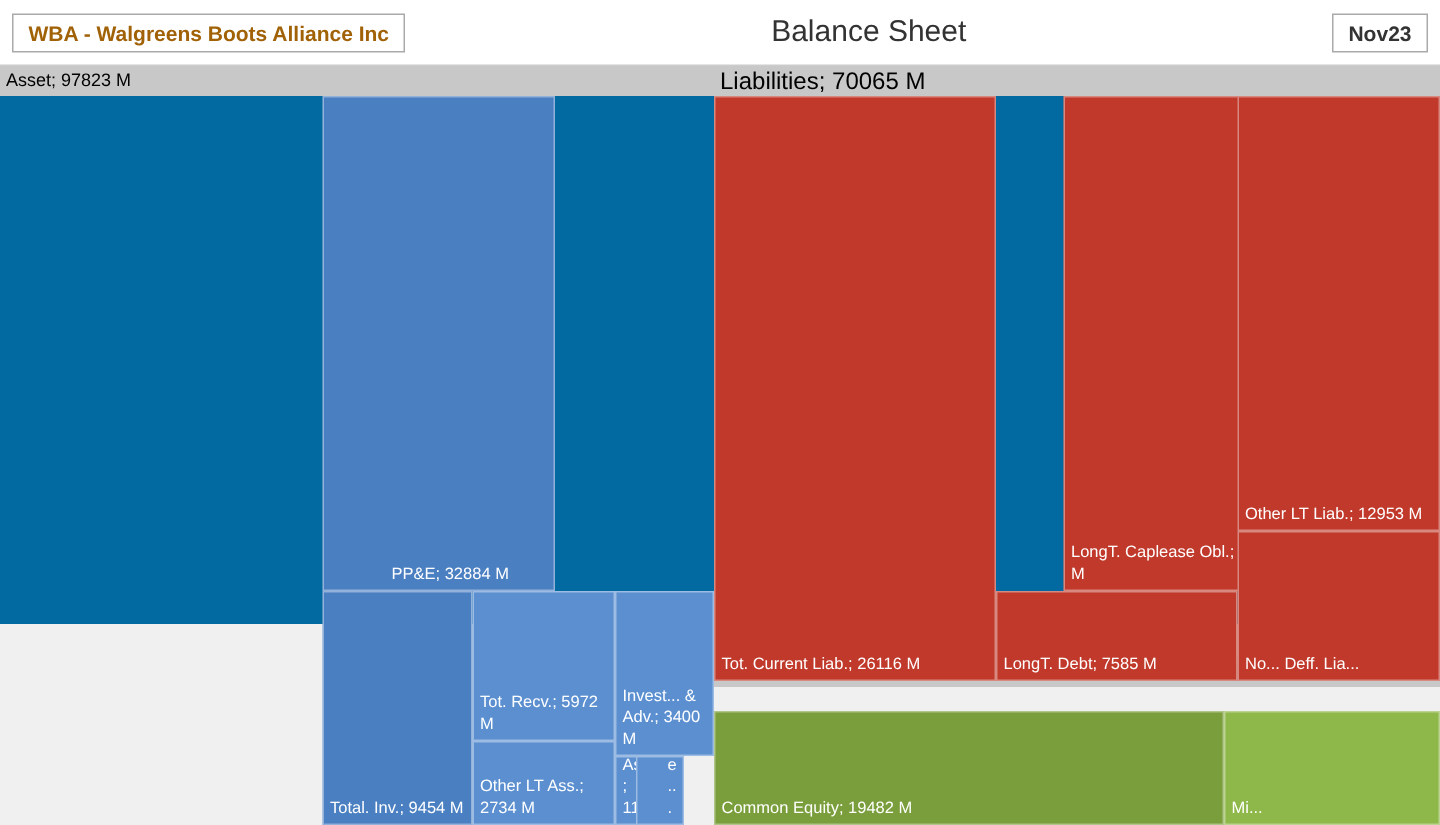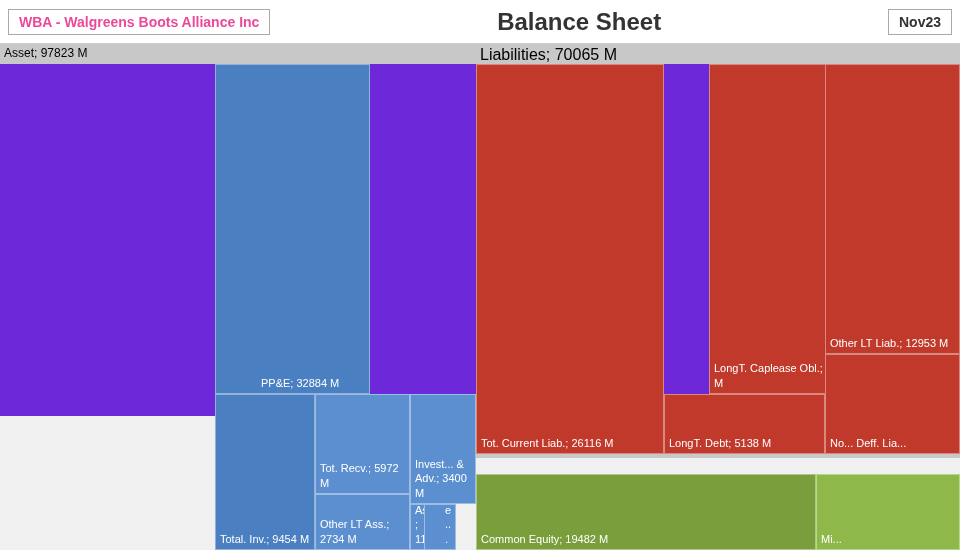--- a/index.html
+++ b/index.html
@@ -11,44 +11,44 @@
       height: 44px;
       background: #fff;
       border-bottom: 1px solid #ccc;
     }
     #company-box {
       border: 1px solid #aaa;
       padding: 4px 10px;
       margin-left: 8px;
       font-size: 14px;
       font-weight: bold;
-      color: #ec4899;
+      color: #a16207;
       white-space: nowrap;
     }
     #title-box {
       flex: 1;
       text-align: center;
-      font-size: 24px;
-      font-weight: bold;
+      font-size: 20px;
+      font-weight: normal;
       color: #333;
     }
     #date-box {
       border: 1px solid #aaa;
       padding: 4px 10px;
       margin-right: 8px;
       font-size: 14px;
       font-weight: bold;
       color: #333;
     }
 
     #chart-area {
       position: relative;
       width: 960px;
       height: 372px;
-      background: #6d28d9;
+      background: #0369a1;
     }
 
     .asset-label {
       position: absolute;
       top: 0;
       left: 0;
       width: 476px;
       height: 20px;
       background: #c8c8c8;
       font-size: 12px;
@@ -146,21 +146,21 @@
     <div class="block" style="left: 476px; top: 20px; width: 188px; height: 390px; background: rgb(192, 57, 43); border: 1px solid rgba(255, 255, 255, 0.4);">
       <span class="block-label">Tot. Current Liab.; 26116 M</span>
     </div>
     <div class="block" style="left: 692px; top: 20px; width: 161px; height: 330px; background: rgb(192, 57, 43); border: 1px solid rgba(255, 255, 255, 0.4); margin-left: 17px;">
       <span class="block-label">LongT. Caplease Obl.; 22132 M</span>
     </div>
     <div class="block" style="left: 825px; top: 20px; width: 135px; height: 290px; background: rgb(192, 57, 43); border: 1px solid rgba(255, 255, 255, 0.4);">
       <span class="block-label">Other LT Liab.; 12953 M</span>
     </div>
     <div class="block" style="left: 664px; top: 350px; width: 161px; height: 60px; background: rgb(192, 57, 43); border: 1px solid rgba(255, 255, 255, 0.4);">
-      <span class="block-label">LongT. Debt; 5138 M</span>
+      <span class="block-label">LongT. Debt; 7585 M</span>
     </div>
     <div class="block" style="left: 825px; top: 310px; width: 135px; height: 100px; background: rgb(192, 57, 43); border: 1px solid rgba(255, 255, 255, 0.4);">
       <span class="block-label">No... Deff. Lia...</span>
     </div>
     <div class="block" style="left: 476px; top: 430px; width: 340px; height: 76px; background: rgb(122, 158, 59); border: 1px solid rgba(255, 255, 255, 0.4);">
       <span class="block-label">Common Equity; 19482 M</span>
     </div>
     <div class="block" style="left: 816px; top: 430px; width: 144px; height: 76px; background: rgb(143, 184, 74); border: 1px solid rgba(255, 255, 255, 0.4);">
       <span class="block-label">Mi...</span>
     </div>

